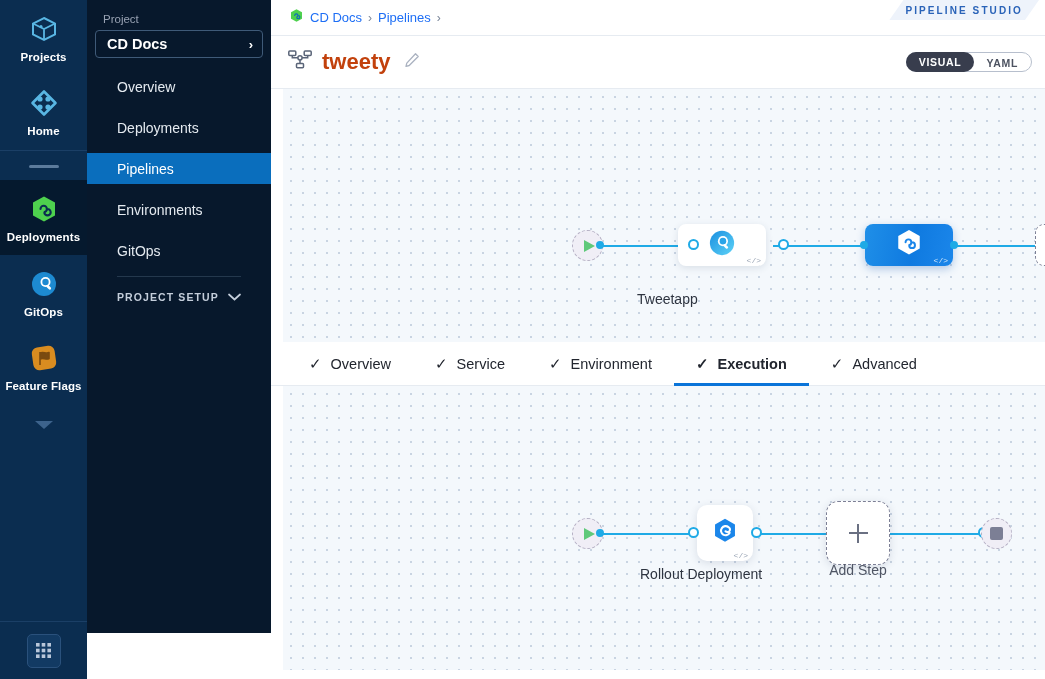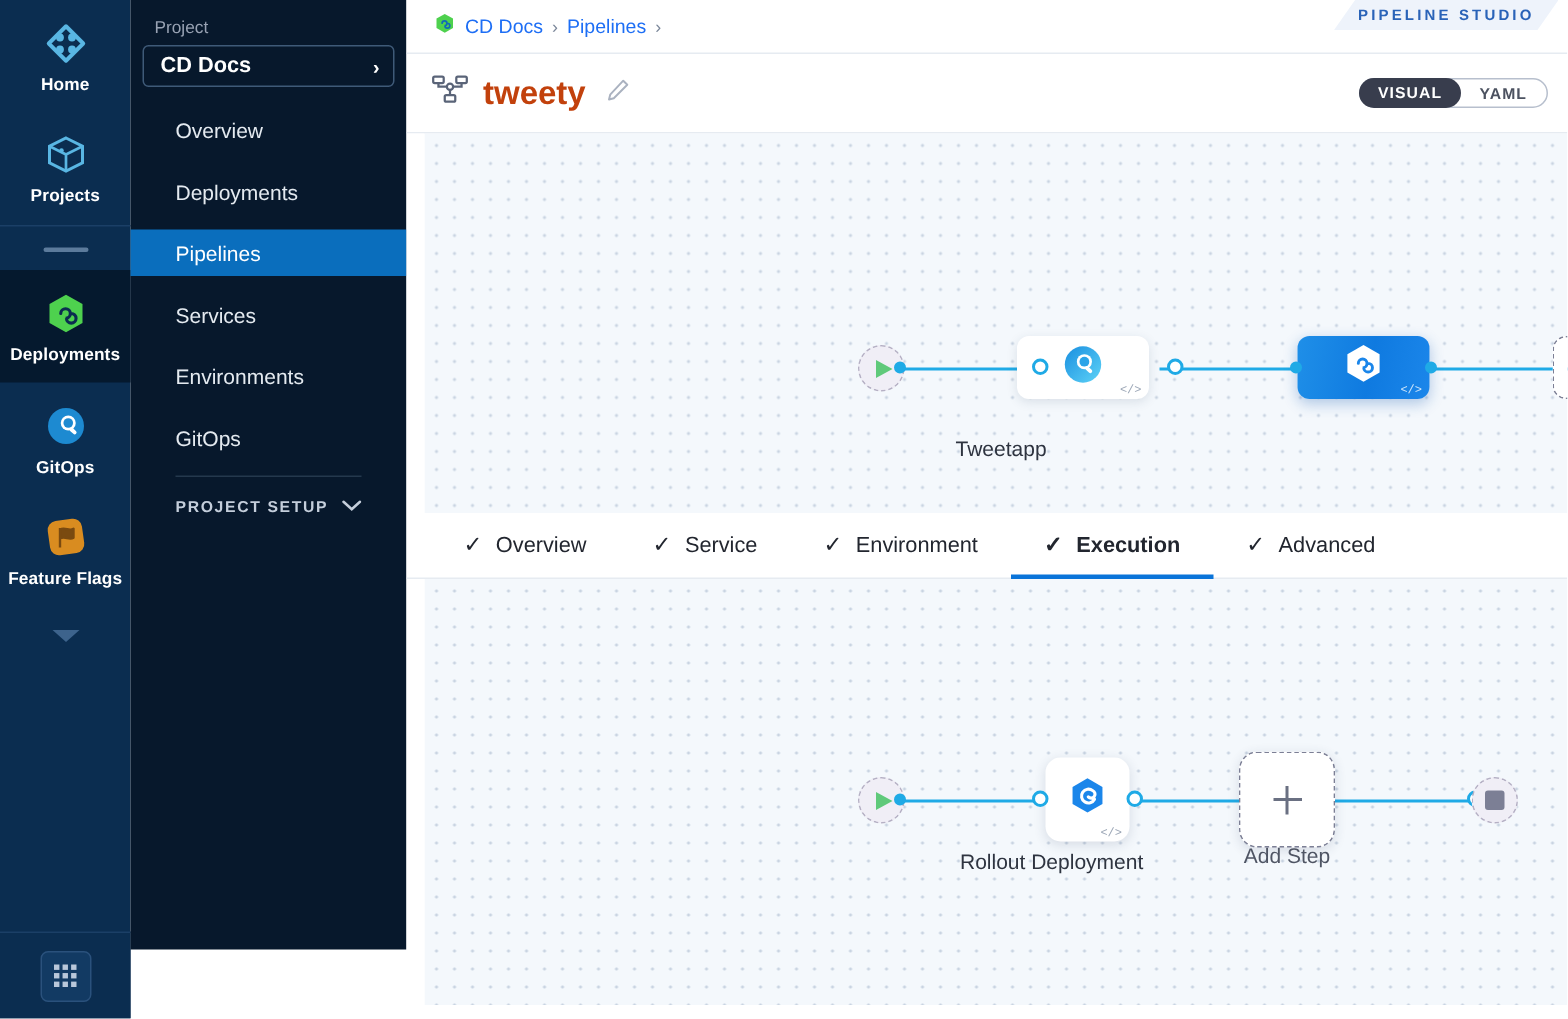--- a/index.html
+++ b/index.html
@@ -223,39 +223,39 @@
 </head>
 <body>
 
 <div class="app">
 
   <div class="rail">
 
     <div class="rail-item">
       <span class="rail-ico">
         <svg width="30" height="30" viewBox="0 0 30 30">
+          <path d="M15 4 L26 9.5 V20.5 L15 26 L4 20.5 V9.5 Z" fill="none" stroke="#59b6e3" stroke-width="2"></path>
+          <path d="M4 9.5 L15 15 L26 9.5 M15 15 V26" fill="none" stroke="#59b6e3" stroke-width="1.8"></path>
+          <circle cx="12" cy="12.4" r="1.5" fill="#59b6e3"></circle>
+        </svg>
+      </span>
+      <span class="rail-label">Projects</span>
+    </div>
+
+    <div class="rail-item">
+      <span class="rail-ico">
+        <svg width="30" height="30" viewBox="0 0 30 30">
           <path d="M15 3.5 L26.5 15 L15 26.5 L3.5 15 Z" fill="none" stroke="#59b6e3" stroke-width="2.6" stroke-linejoin="round"></path>
           <circle cx="11" cy="11" r="2.6" fill="#59b6e3"></circle>
             <circle cx="19" cy="11" r="2.6" fill="#59b6e3"></circle>
           <circle cx="11" cy="19" r="2.6" fill="#59b6e3"></circle>
             <circle cx="19" cy="19" r="2.6" fill="#59b6e3"></circle>
         </svg>
       </span>
       <span class="rail-label">Home</span>
-    </div>
-
-    <div class="rail-item">
-      <span class="rail-ico">
-        <svg width="30" height="30" viewBox="0 0 30 30">
-          <path d="M15 4 L26 9.5 V20.5 L15 26 L4 20.5 V9.5 Z" fill="none" stroke="#59b6e3" stroke-width="2"></path>
-          <path d="M4 9.5 L15 15 L26 9.5 M15 15 V26" fill="none" stroke="#59b6e3" stroke-width="1.8"></path>
-          <circle cx="12" cy="12.4" r="1.5" fill="#59b6e3"></circle>
-        </svg>
-      </span>
-      <span class="rail-label">Projects</span>
     </div>
 
     <div class="rail-sep"></div>
     <div class="rail-dash"></div>
 
     <div class="rail-item active">
       <span class="rail-ico">
         <svg width="30" height="30" viewBox="0 0 30 30">
           <path d="M15 2.5 L26 8.6 V21.4 L15 27.5 L4 21.4 V8.6 Z" fill="#4ed14e"></path>
           <path d="M11.5 15 a3.2 3.2 0 1 1 3.2 3.2 h0.6 a3.2 3.2 0 1 0 3.2 -3.2" fill="none" stroke="#0b2d50" stroke-width="2.1" stroke-linecap="round"></path>
@@ -320,23 +320,20 @@
 
     <div class="proj-nav">
       <div class="proj-item">
           <span>Overview</span>
         </div>
       <div class="proj-item">
           <span>Deployments</span>
         </div>
       <div class="proj-item active">
           <span>Pipelines</span>
-        </div>
-      <div class="proj-item">
-          <span>Services</span>
         </div>
       <div class="proj-item">
           <span>Environments</span>
         </div>
       <div class="proj-item">
           <span>GitOps</span>
         </div>
     </div>
 
     <div class="proj-divider"></div>

